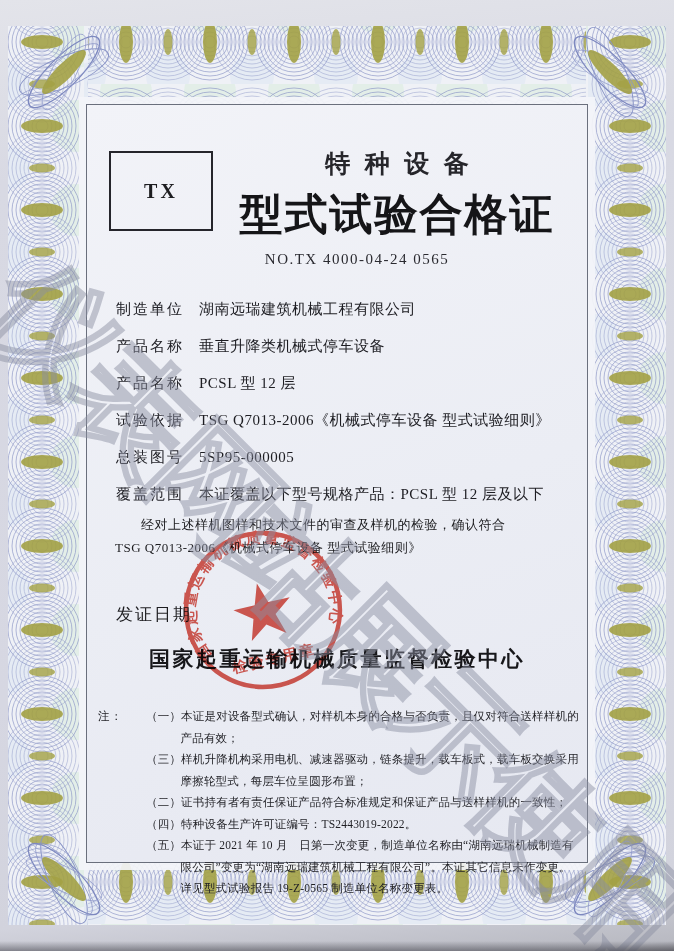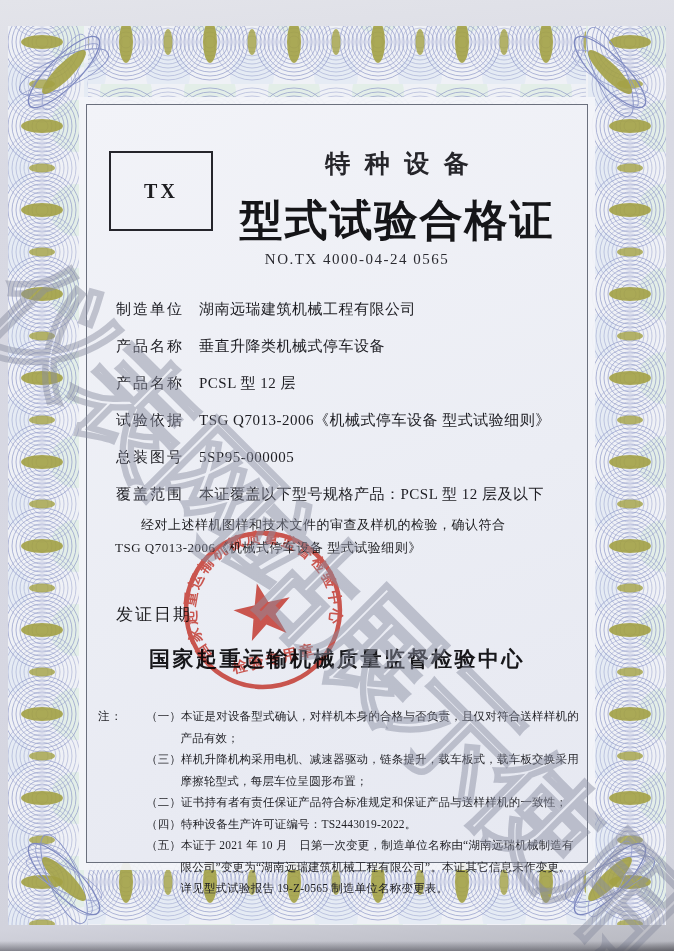--- a/index.html
+++ b/index.html
@@ -24,21 +24,21 @@
     z-index:2;
   }
   .tx-box{
     position:absolute;left:22px;top:46px;width:100px;height:76px;
     border:2px solid #25252b;display:flex;align-items:center;justify-content:center;
     background:transparent;
   }
   .tx-box span{font-size:20px;font-weight:700;letter-spacing:3px;}
   .title-area{position:absolute;left:132px;top:42px;width:356px;text-align:center;}
   .title-small{font-size:25px;font-weight:600;letter-spacing:.58em;padding-left:.58em;color:#26262b;}
-  .title-large{font-size:43px;font-weight:700;letter-spacing:2px;margin-top:12px;color:#151518;}
+  .title-large{font-size:43px;font-weight:700;letter-spacing:2px;margin-top:6px;color:#151518;}
   .cert-no{
     position:absolute;left:120px;top:146px;width:300px;text-align:center;
     font-size:15px;letter-spacing:1.5px;color:#2a2a30;
   }
   .fields{position:absolute;left:29px;top:196px;width:455px;}
   .frow{display:flex;margin-bottom:21px;font-size:15px;line-height:16px;}
   .flabel{width:68px;letter-spacing:2px;flex:none;color:#222228;}
   .fvalue{margin-left:15px;letter-spacing:.5px;color:#1d1d22;}
   .confirm{
     position:absolute;left:28px;top:408px;width:448px;

